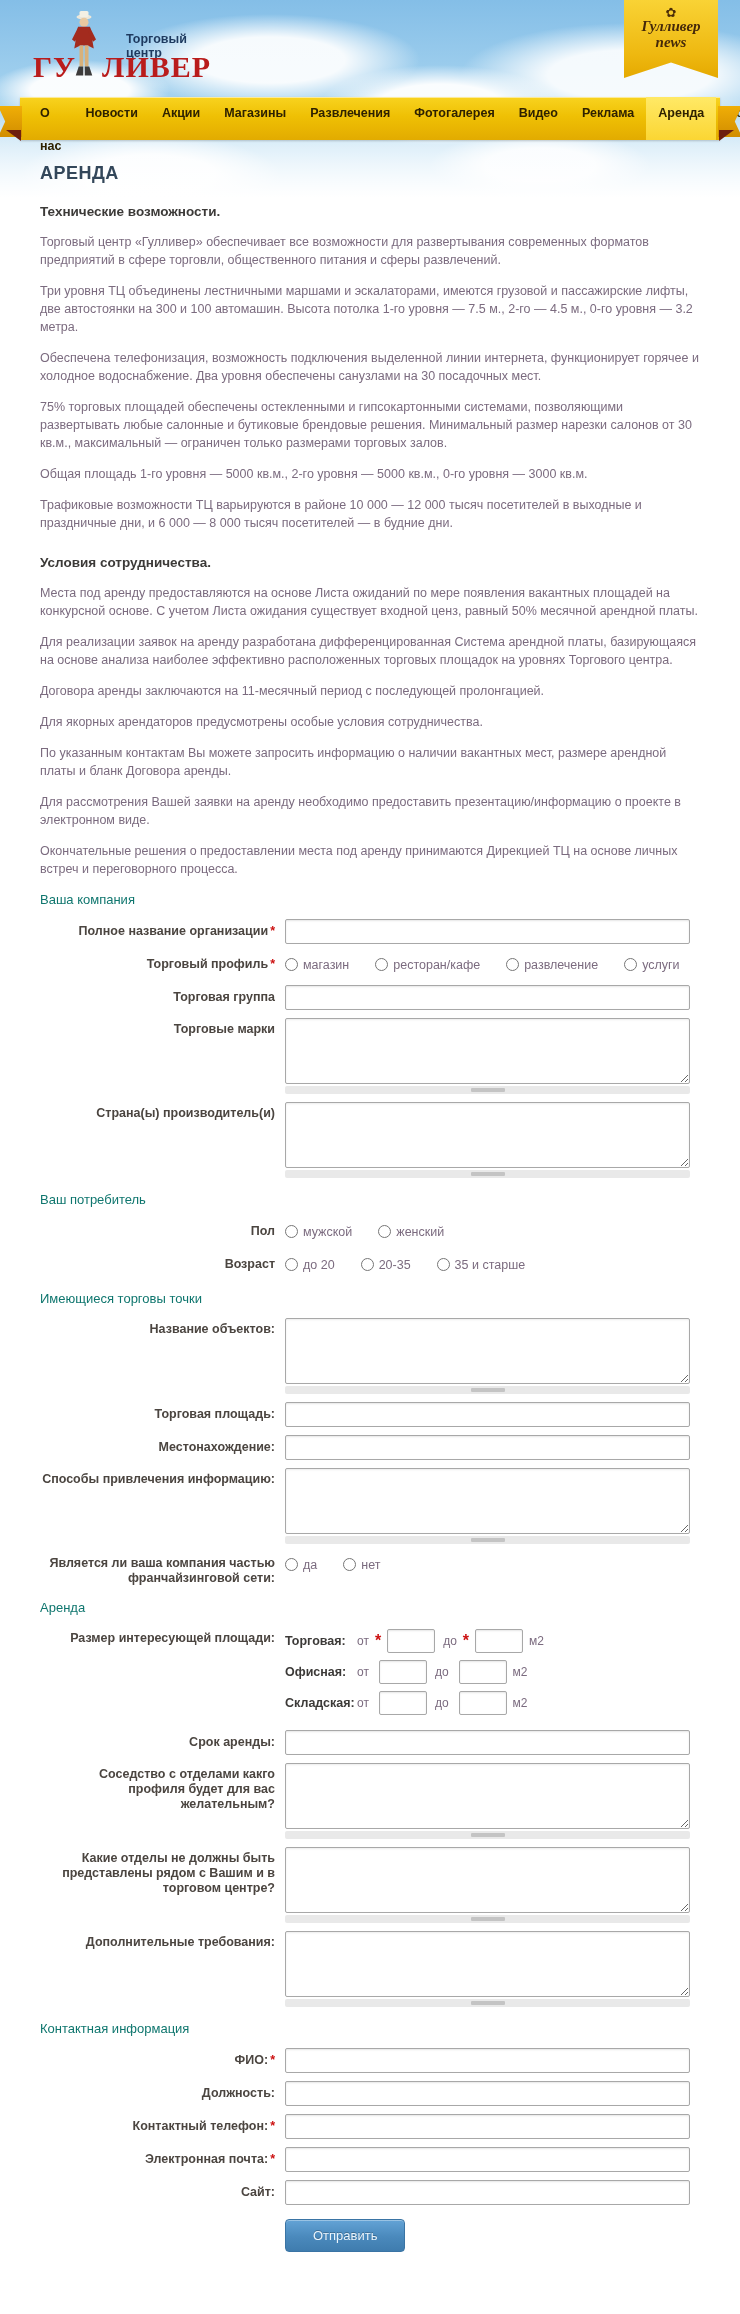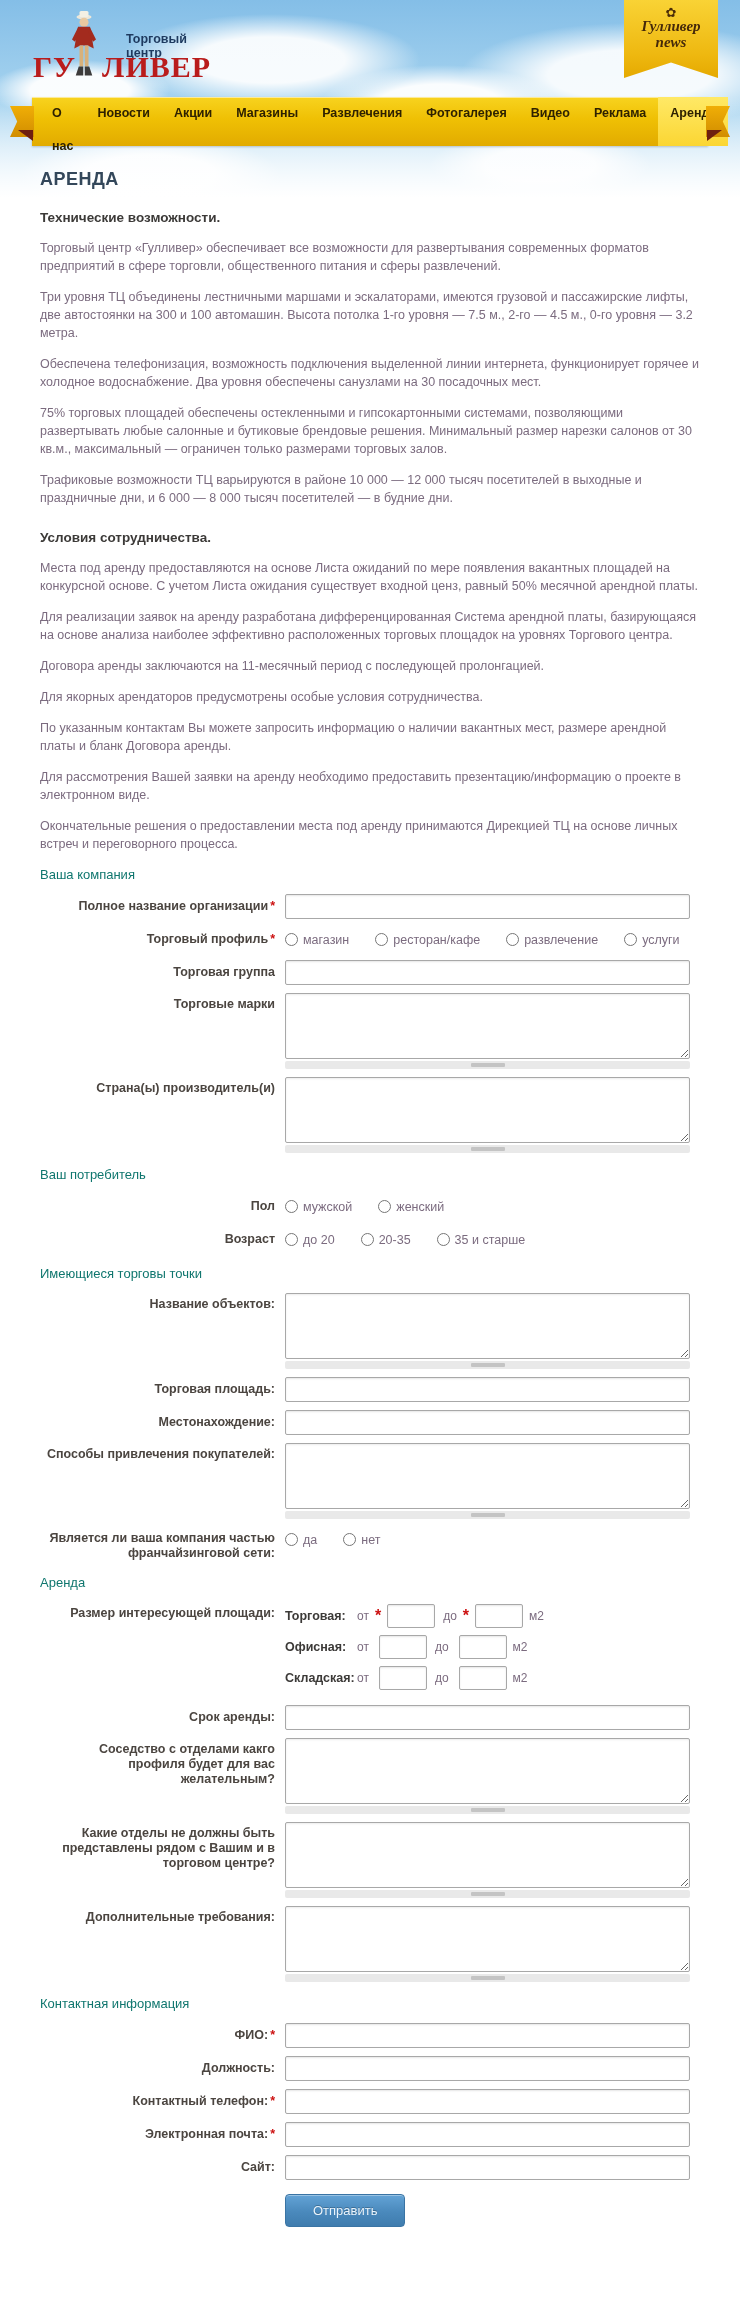--- a/index.html
+++ b/index.html
@@ -35,21 +35,21 @@
     position: absolute; right: 22px; top: 0; width: 94px; height: 78px; text-align: center;
     background: linear-gradient(180deg, #f9d335 0%, #eeb810 70%, #e5a900 100%);
     clip-path: polygon(0 0, 100% 0, 100% 100%, 50% 80%, 0 100%);
     box-shadow: 0 2px 4px rgba(0,0,0,.25);
     padding-top: 6px;
   }
   .news-badge .orn { display: block; font-size: 13px; color: #4a2c08; line-height: 1; }
   .news-badge .t { font-family: "Liberation Serif", serif; font-style: italic; font-weight: bold; font-size: 15px; color: #45290a; line-height: 1.05; }
 
   
-  nav.ribbon { position: relative; z-index: 3; margin: 0 32px; height: 49px;
+  nav.ribbon { position: relative; z-index: 3; margin: 0 20px; height: 43px;
     background: linear-gradient(180deg, #f8d31f 0%, #efc004 45%, #e2ab00 100%);
     box-shadow: inset 0 1px 0 rgba(255,255,255,.55), 0 1px 2px rgba(0,0,0,.2);
   }
   .ribbon ul { list-style: none; display: flex; height: 100%; justify-content: space-between; padding: 0 8px; }
   .ribbon li { height: 100%; }
   .ribbon a { display: block; height: 100%; line-height: 33px; padding: 0 12px; font-size: 12.5px; font-weight: bold; color: #2e2100; text-decoration: none; cursor: pointer; }
   .ribbon li.active a { background: linear-gradient(180deg, #ffe966 0%, #fbd633 100%); }
   .tail { position: absolute; top: 9px; width: 24px; height: 31px; background: linear-gradient(180deg, #f0ae06, #d18d00); }
   .tail-left  { left: -22px; clip-path: polygon(0 0, 100% 0, 100% 100%, 0 100%, 30% 50%); }
   .tail-right { right: -22px; clip-path: polygon(0 0, 100% 0, 70% 50%, 100% 100%, 0 100%); }
@@ -167,20 +167,21 @@
   </nav>
 
   <main>
     <h1 class="page-title">АРЕНДА</h1>
 
     <h3 class="subhead">Технические возможности.</h3>
     <p class="para">Торговый центр «Гулливер» обеспечивает все возможности для развертывания современных форматов предприятий в сфере торговли, общественного питания и сферы развлечений.</p>
     <p class="para">Три уровня ТЦ объединены лестничными маршами и эскалаторами, имеются грузовой и пассажирские лифты, две автостоянки на 300 и 100 автомашин. Высота потолка 1-го уровня — 7.5 м., 2-го — 4.5 м., 0-го уровня — 3.2 метра.</p>
     <p class="para">Обеспечена телефонизация, возможность подключения выделенной линии интернета, функционирует горячее и холодное водоснабжение. Два уровня обеспечены санузлами на 30 посадочных мест.</p>
     <p class="para">75% торговых площадей обеспечены остекленными и гипсокартонными системами, позволяющими развертывать любые салонные и бутиковые брендовые решения. Минимальный размер нарезки салонов от 30 кв.м., максимальный — ограничен только размерами торговых залов.</p>
+    <p class="para">Общая площадь 1-го уровня — 5000 кв.м., 2-го уровня — 5000 кв.м., 0-го уровня — 3000 кв.м.</p>
     <p class="para">Трафиковые возможности ТЦ варьируются в районе 10 000 — 12 000 тысяч посетителей в выходные и праздничные дни, и 6 000 — 8 000 тысяч посетителей — в будние дни.</p>
 
     <div class="sec-gap"></div>
     <h3 class="subhead">Условия сотрудничества.</h3>
     <p class="para">Места под аренду предоставляются на основе Листа ожиданий по мере появления вакантных площадей на конкурсной основе. С учетом Листа ожидания существует входной ценз, равный 50% месячной арендной платы.</p>
     <p class="para">Для реализации заявок на аренду разработана дифференцированная Система арендной платы, базирующаяся на основе анализа наиболее эффективно расположенных торговых площадок на уровнях Торгового центра.</p>
     <p class="para">Договора аренды заключаются на 11-месячный период с последующей пролонгацией.</p>
     <p class="para">Для якорных арендаторов предусмотрены особые условия сотрудничества.</p>
     <p class="para">По указанным контактам Вы можете запросить информацию о наличии вакантных мест, размере арендной платы и бланк Договора аренды.</p>
     <p class="para">Для рассмотрения Вашей заявки на аренду необходимо предоставить презентацию/информацию о проекте в электронном виде.</p>
@@ -293,21 +294,21 @@
         <label class="flabel"><span>Торговая площадь:</span></label>
         <div class="fctl"><input type="text" style=""></div>
       </div>
 
       <div class="frow">
         <label class="flabel"><span>Местонахождение:</span></label>
         <div class="fctl"><input type="text" style=""></div>
       </div>
 
       <div class="frow top">
-        <label class="flabel"><span>Способы привлечения покупателей:</span></label>
+        <label class="flabel"><span>Способы привлечения информацию:</span></label>
         <div class="fctl">
           <textarea style=""></textarea>
           <div class="resize-bar">
               <span class="grip"></span>
             </div>
         </div>
       </div>
 
 
       <div class="frow top">

